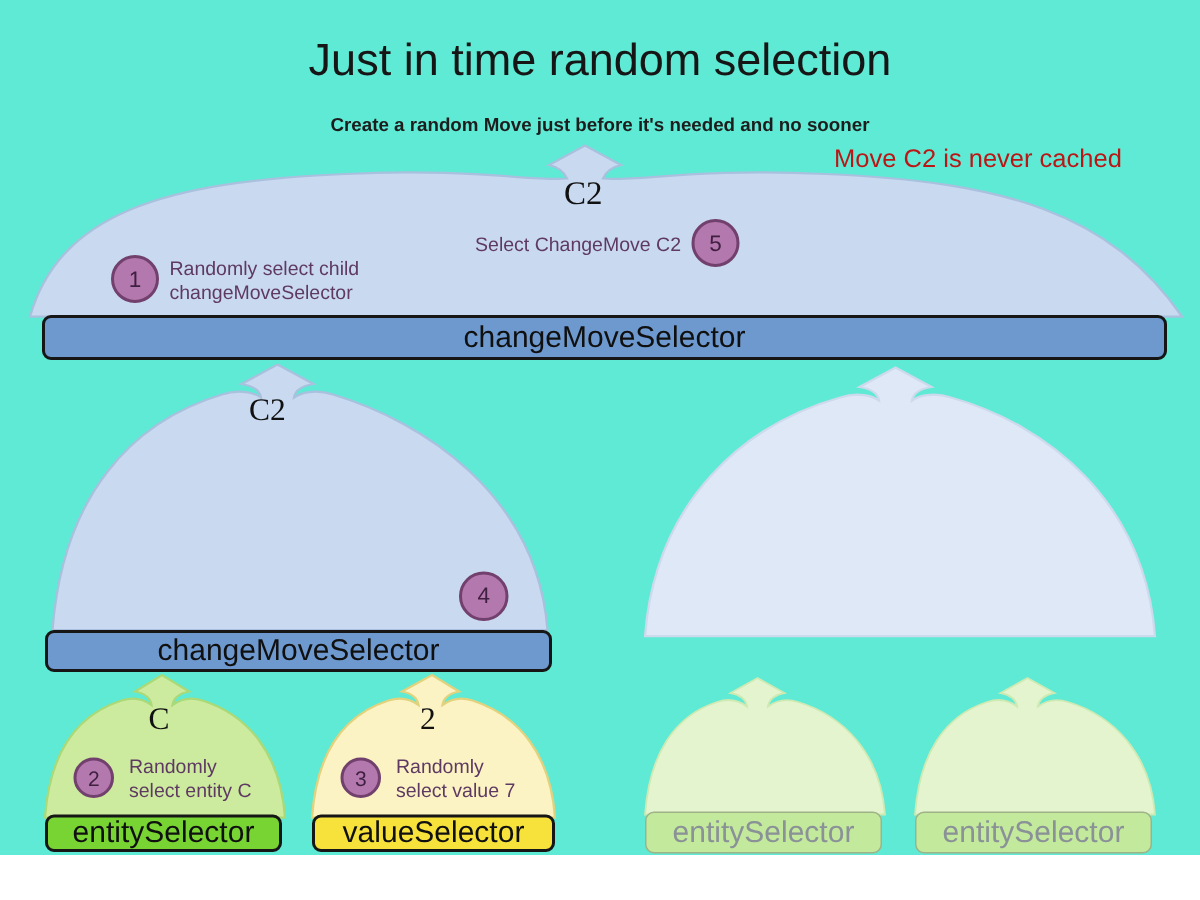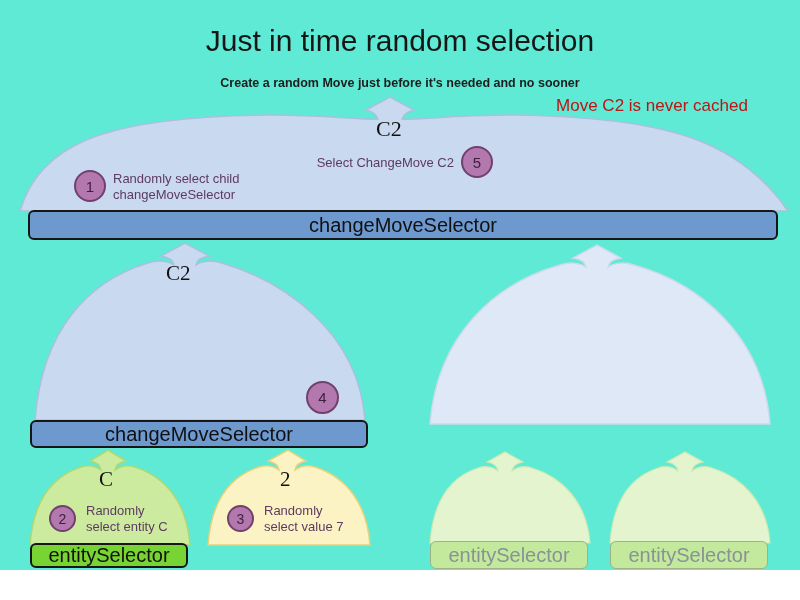--- a/index.html
+++ b/index.html
@@ -123,16 +123,17 @@
     <span>3</span>
   </div>
   <div class="step-text" style="left:264px;top:503px;">
     <span class="ln">Randomly</span>
     <span class="ln">select value 7</span>
   </div>
 
   <div class="bar solid-blue" style="left:28px;top:210px;width:750px;height:30px;">changeMoveSelector</div>
   <div class="bar solid-blue" style="left:30px;top:420px;width:338px;height:28px;">changeMoveSelector</div>
   <div class="bar solid-green" style="left:30px;top:543px;width:158px;height:25px;">entitySelector</div>
+  <div class="bar solid-yellow" style="left:208px;top:543px;width:162px;height:25px;">valueSelector</div>
   <div class="bar faded-green" style="left:430px;top:541px;width:158px;height:28px;">entitySelector</div>
   <div class="bar faded-green" style="left:610px;top:541px;width:158px;height:28px;">entitySelector</div>
 
 </div>
 
 </body></html>

